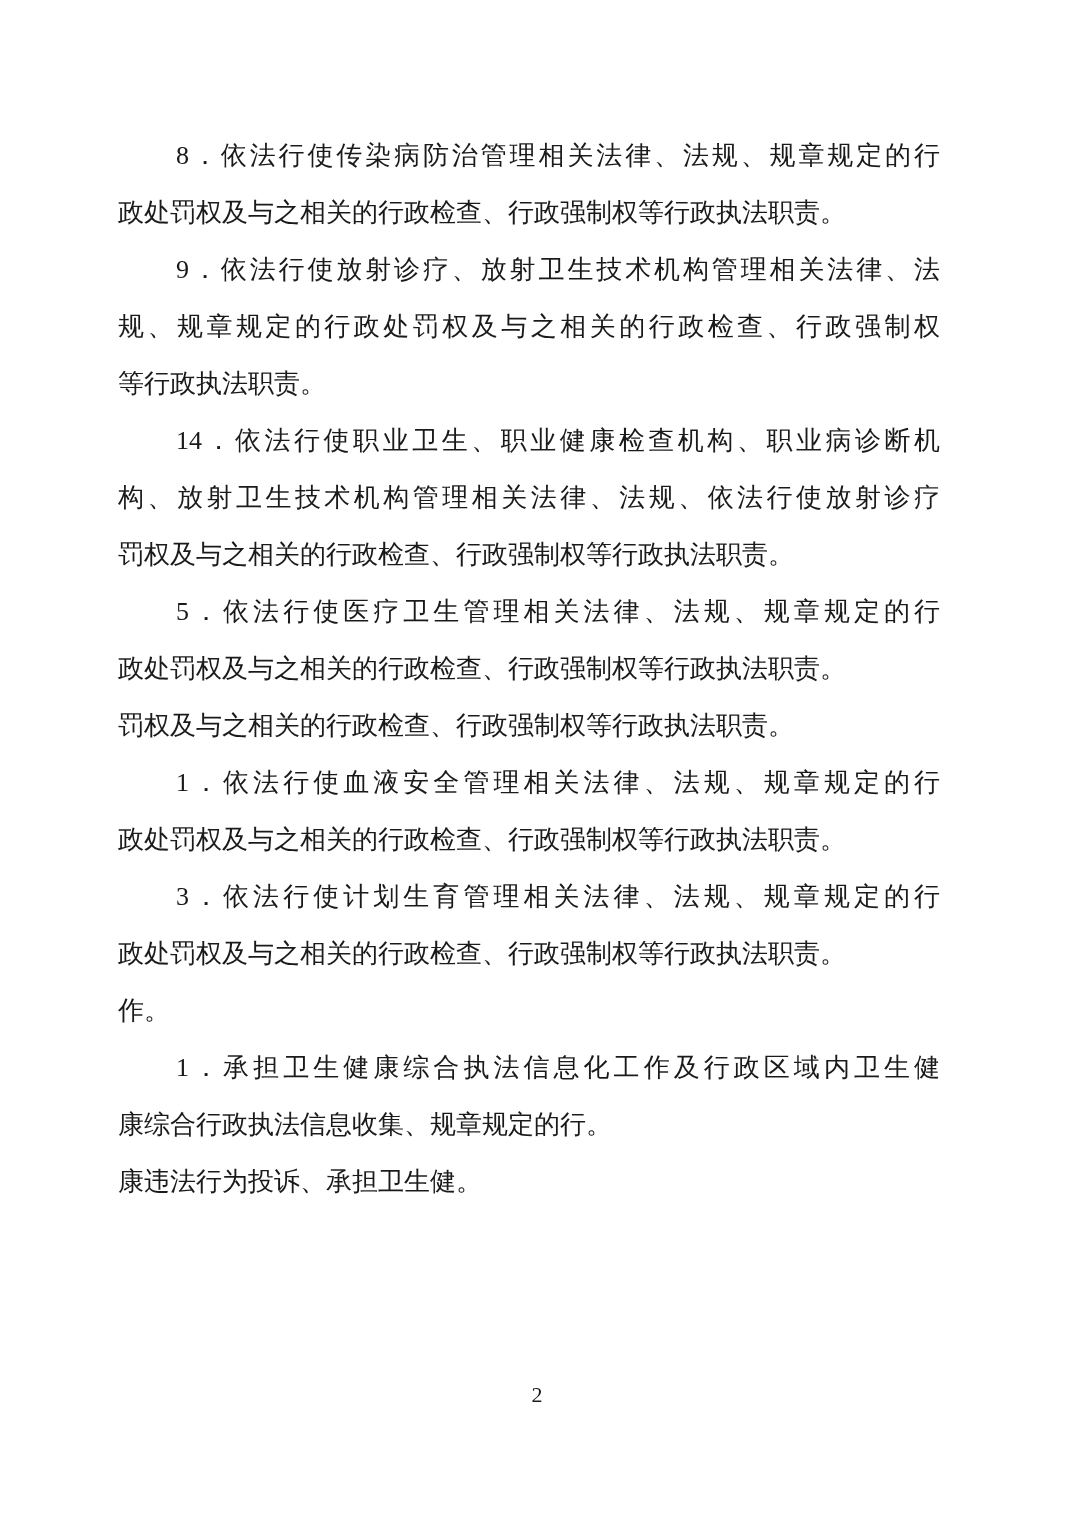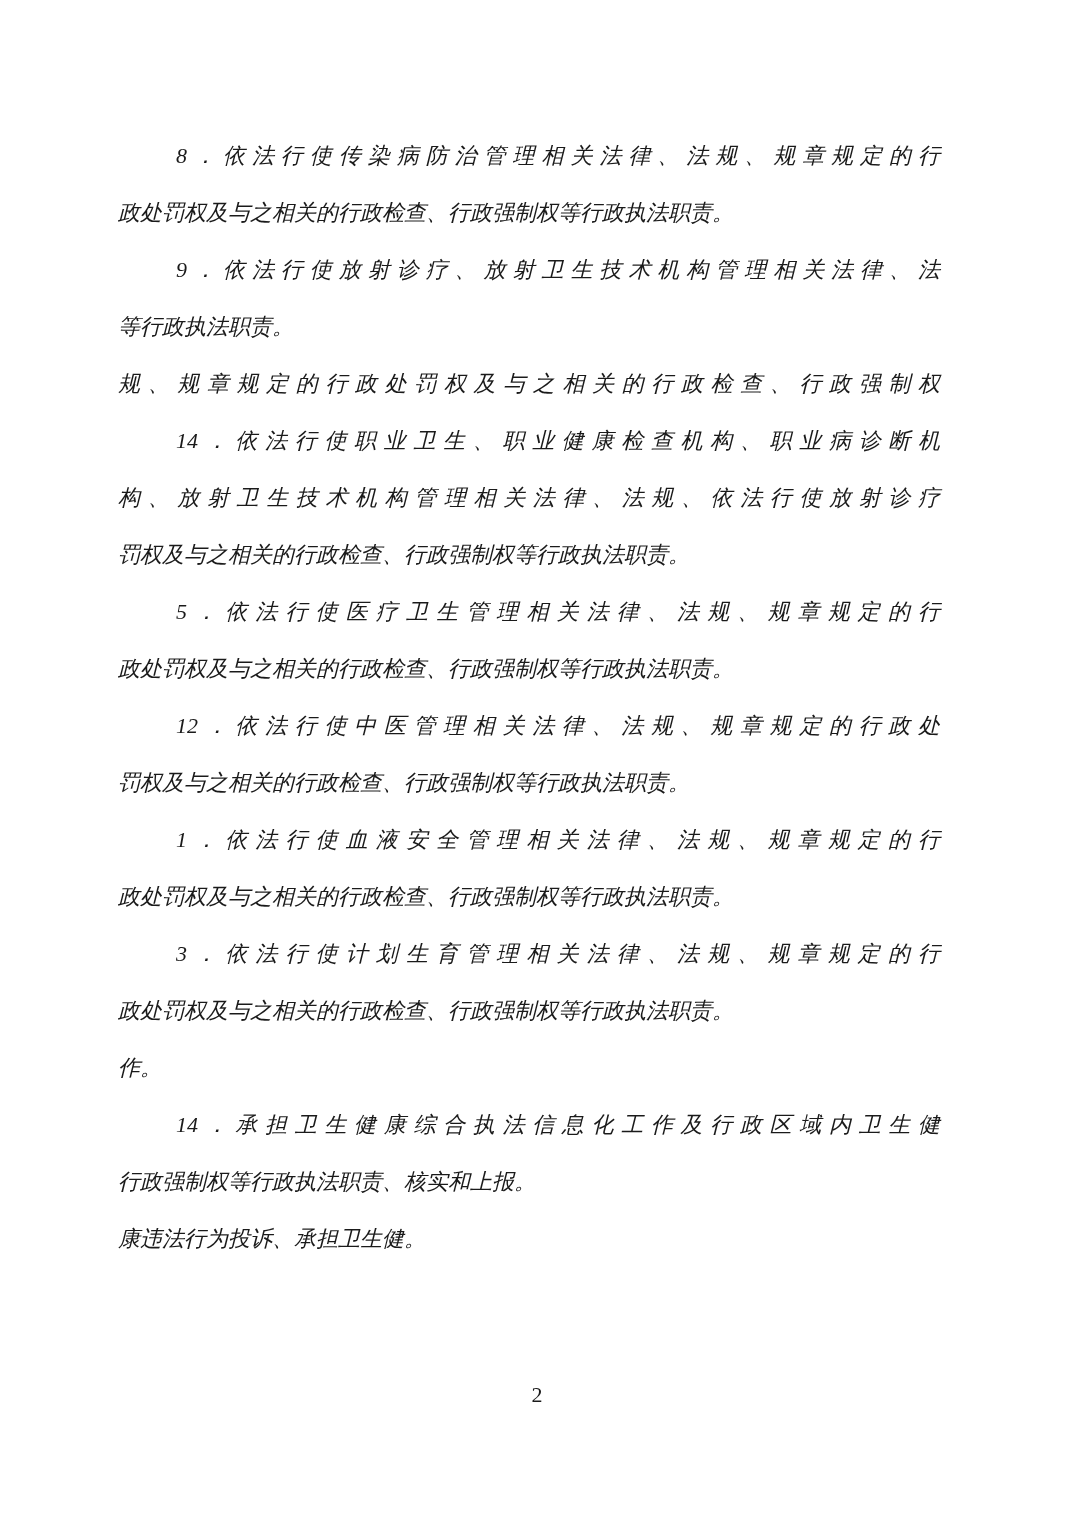--- a/index.html
+++ b/index.html
@@ -15,26 +15,25 @@
     font-family: "Liberation Serif", "DejaVu Serif", serif;
     color: #1a1a1a;
   }
   .doc-body {
     position: absolute;
     left: 118px;
     top: 127px;
     width: 822px;
   }
   .line {
-    font-size: 22px;
+    font-size: 26px;
     line-height: 57px;
     height: 57px;
     white-space: normal;
     text-align: justify;
-    font-style: italic;
   }
   
   .line.fill {
     text-align-last: justify;
   }
   
   .line.first {
     text-indent: 58px;
   }
   .page-footer {
@@ -53,50 +52,49 @@
 </head>
 <body>
 
 <div class="doc-body">
     <div>
       <div class="line first fill">8．依法行使传染病防治管理相关法律、法规、规章规定的行</div>
       <div class="line">政处罚权及与之相关的行政检查、行政强制权等行政执法职责。</div>
     </div>
     <div>
       <div class="line first fill">9．依法行使放射诊疗、放射卫生技术机构管理相关法律、法</div>
+      <div class="line fill">规、规章规定的行政处罚权及与之相关的行政检查、行政强制权</div>
       <div class="line">等行政执法职责。</div>
-      <div class="line fill">规、规章规定的行政处罚权及与之相关的行政检查、行政强制权</div>
     </div>
     <div>
       <div class="line first fill">14．依法行使职业卫生、职业健康检查机构、职业病诊断机</div>
       <div class="line fill">构、放射卫生技术机构管理相关法律、法规、依法行使放射诊疗</div>
       <div class="line">罚权及与之相关的行政检查、行政强制权等行政执法职责。</div>
     </div>
     <div>
       <div class="line first fill">5．依法行使医疗卫生管理相关法律、法规、规章规定的行</div>
       <div class="line">政处罚权及与之相关的行政检查、行政强制权等行政执法职责。</div>
     </div>
     <div>
-      <div class="line first fill">12．依法行使中医管理相关法律、法规、规章规定的行政处</div>
       <div class="line">罚权及与之相关的行政检查、行政强制权等行政执法职责。</div>
     </div>
     <div>
       <div class="line first fill">1．依法行使血液安全管理相关法律、法规、规章规定的行</div>
       <div class="line">政处罚权及与之相关的行政检查、行政强制权等行政执法职责。</div>
     </div>
     <div>
       <div class="line first fill">3．依法行使计划生育管理相关法律、法规、规章规定的行</div>
       <div class="line">政处罚权及与之相关的行政检查、行政强制权等行政执法职责。</div>
     </div>
     <div>
       <div class="line">作。</div>
     </div>
     <div>
-      <div class="line first fill">14．承担卫生健康综合执法信息化工作及行政区域内卫生健</div>
-      <div class="line">行政强制权等行政执法职责、核实和上报。</div>
+      <div class="line first fill">1．承担卫生健康综合执法信息化工作及行政区域内卫生健</div>
+      <div class="line">康综合行政执法信息收集、规章规定的行。</div>
     </div>
     <div>
       <div class="line">康违法行为投诉、承担卫生健。</div>
     </div>
   </div>
 
 <div class="page-footer">
   <span class="page-number">2</span>
 </div>
 

